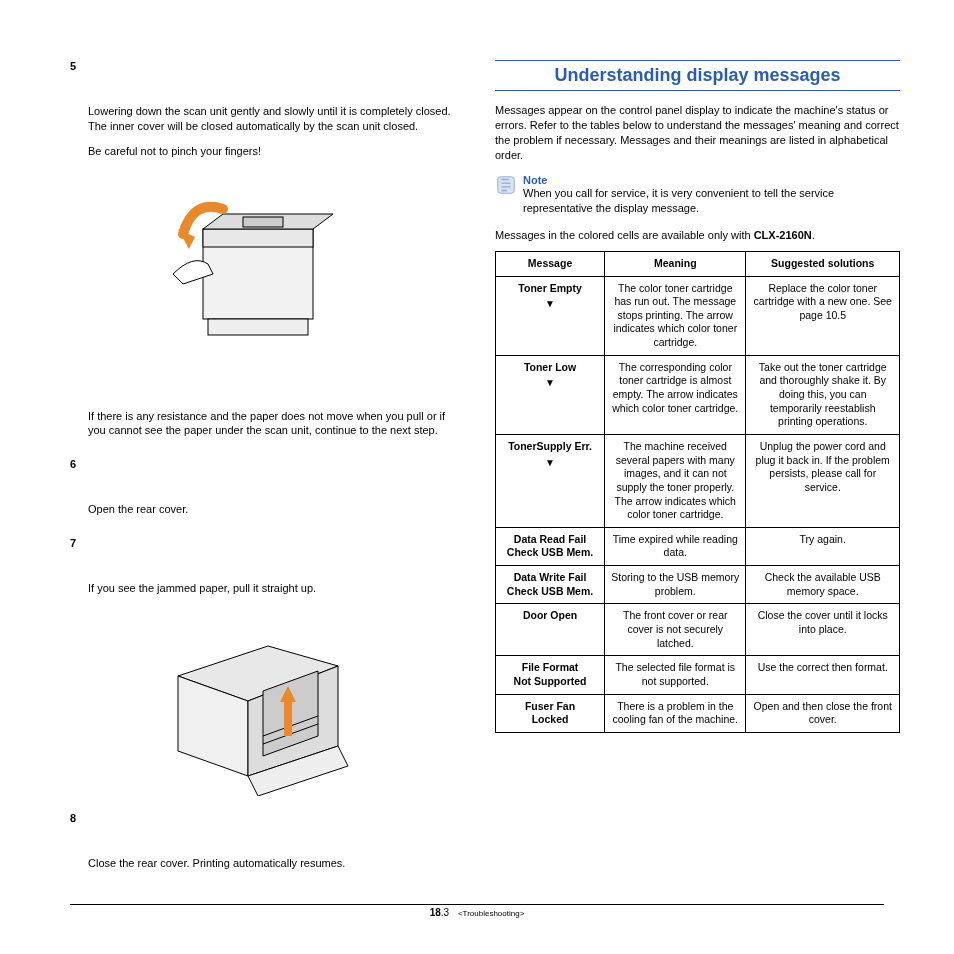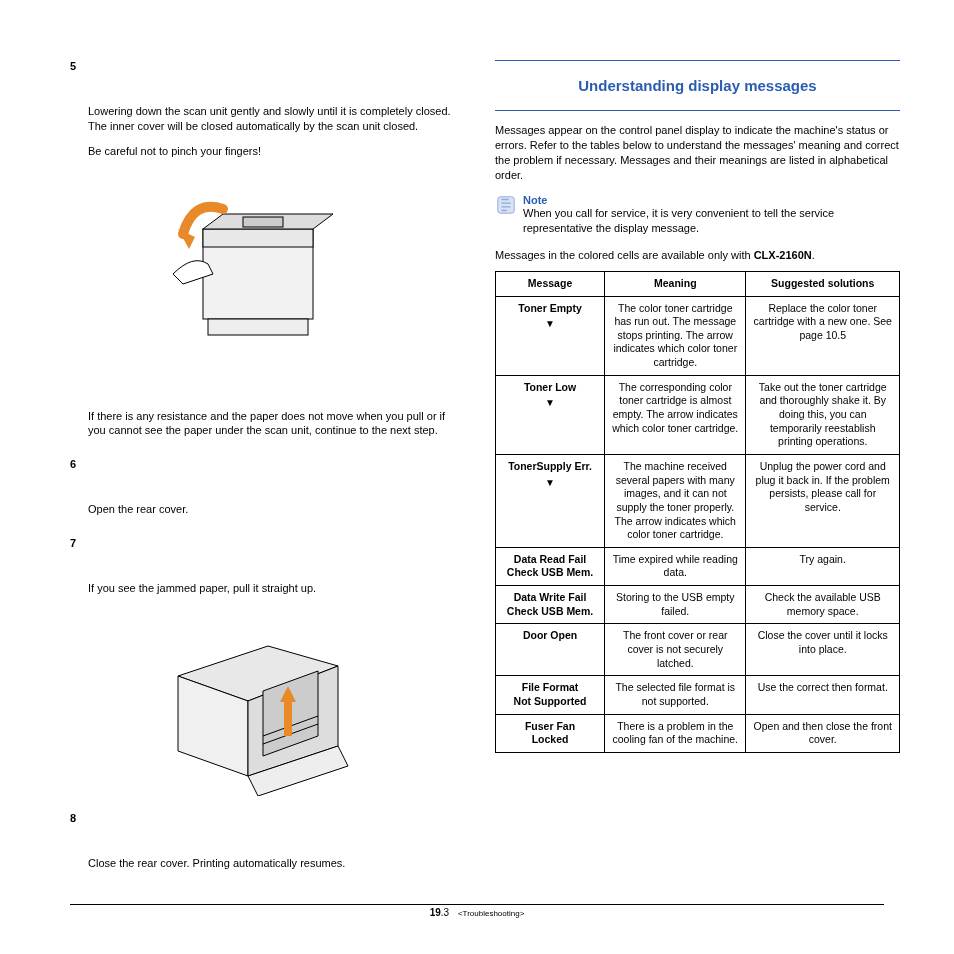--- a/index.html
+++ b/index.html
@@ -40,25 +40,25 @@
   .step-body p { margin: 0 0 10px 0; }
   .figure {
     margin: 8px auto 14px;
     text-align: center;
   }
   .figure svg { display: inline-block; }
 
   .section-title {
     color: #2a5db0;
     font-weight: bold;
-    font-size: 15px;
+    font-size: 18px;
     text-align: center;
     border-top: 1px solid #2a5db0;
     border-bottom: 1px solid #2a5db0;
-    padding: 16px 0;
+    padding: 4px 0;
     margin-bottom: 12px;
   }
   .intro {
     line-height: 1.35;
     margin-bottom: 12px;
   }
   .note-block {
     display: flex;
     align-items: flex-start;
     margin-bottom: 12px;
@@ -219,21 +219,21 @@
             <td class="meaning">The machine received several papers with many images, and it can not supply the toner properly. The arrow indicates which color toner cartridge.</td>
             <td class="sol">Unplug the power cord and plug it back in. If the problem persists, please call for service.</td>
           </tr>
           <tr>
             <td class="msgcell">Data Read Fail<br>Check USB Mem.</td>
             <td class="meaning">Time expired while reading data.</td>
             <td class="sol">Try again.</td>
           </tr>
           <tr>
             <td class="msgcell">Data Write Fail<br>Check USB Mem.</td>
-            <td class="meaning">Storing to the USB empty failed.</td>
+            <td class="meaning">Storing to the USB memory problem.</td>
             <td class="sol">Check the available USB memory space.</td>
           </tr>
           <tr>
             <td class="msgcell">Door Open</td>
             <td class="meaning">The front cover or rear cover is not securely latched.</td>
             <td class="sol">Close the cover until it locks into place.</td>
           </tr>
           <tr>
             <td class="msgcell">File Format<br>Not Supported</td>
             <td class="meaning">The selected file format is not supported.</td>
@@ -243,15 +243,15 @@
             <td class="msgcell">Fuser Fan<br>Locked</td>
             <td class="meaning">There is a problem in the cooling fan of the machine.</td>
             <td class="sol">Open and then close the front cover.</td>
           </tr>
         </tbody>
     </table>
   </div>
 </div>
 
 <div class="footer">
-  <span class="pg"><b>19</b><span>.3</span></span>
+  <span class="pg"><b>18</b><span>.3</span></span>
   <span class="chap">&lt;Troubleshooting&gt;</span>
 </div>
 
 </body></html>

